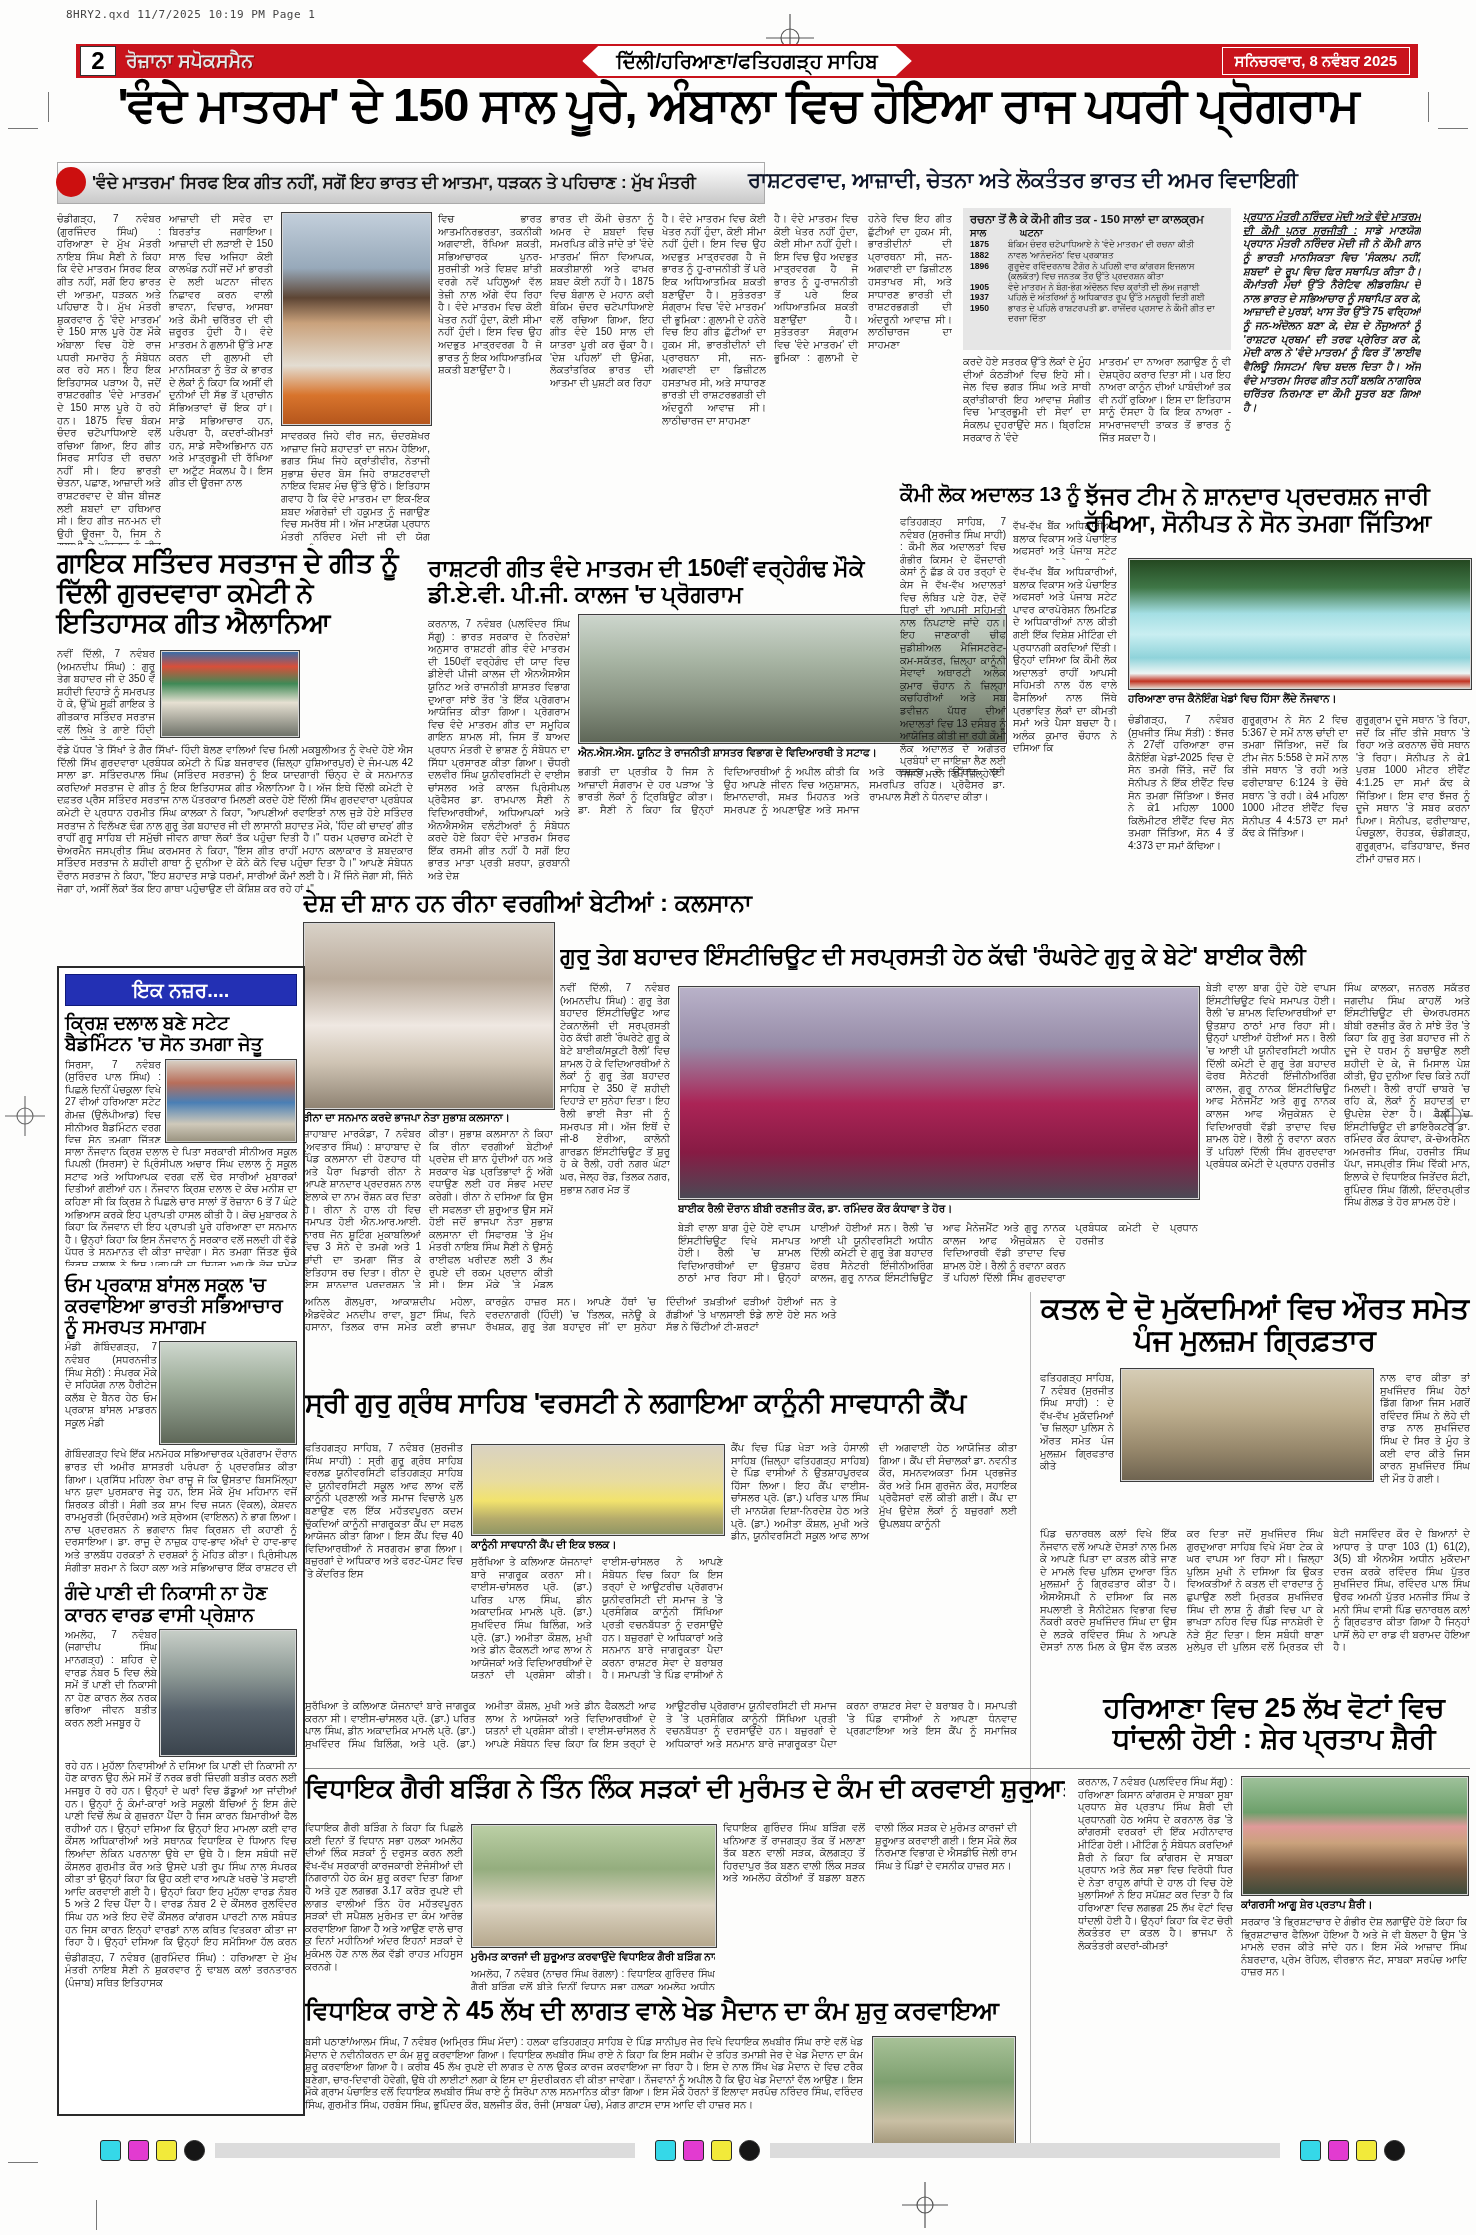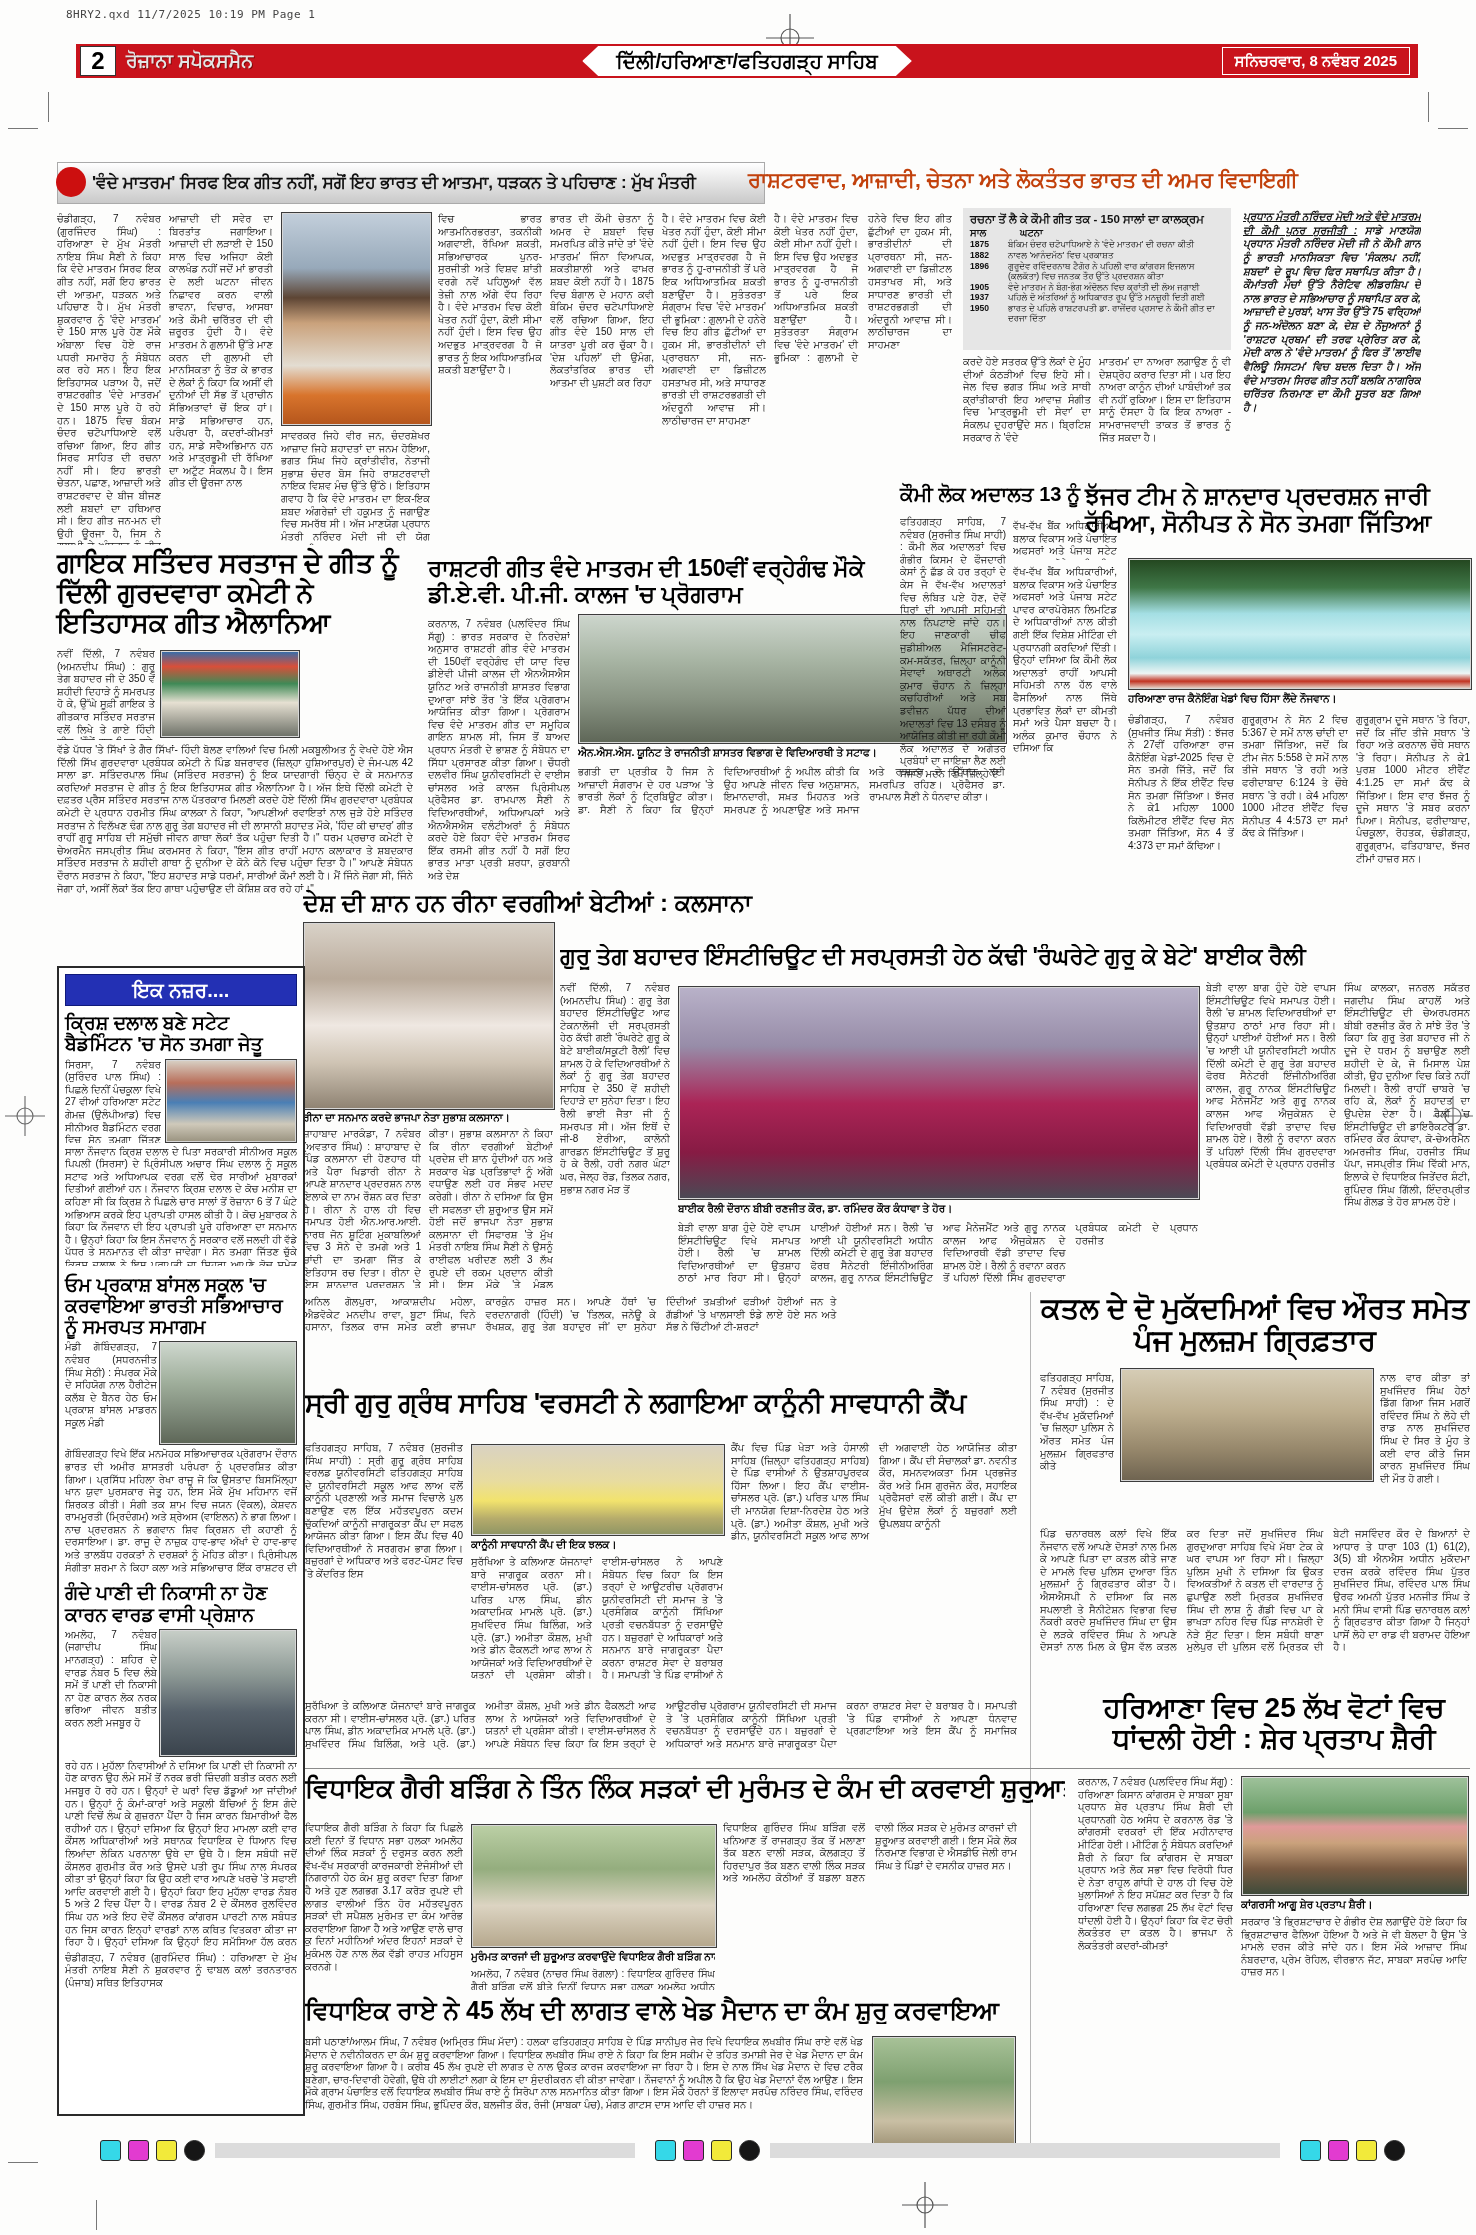--- a/index.html
+++ b/index.html
@@ -16,21 +16,21 @@
          font-weight:900;font-size:20px;height:30px;line-height:30px;padding:0 34px;
          clip-path:polygon(16px 0,calc(100% - 16px) 0,100% 50%,calc(100% - 16px) 100%,16px 100%,0 50%);}
   .dateband{position:absolute;right:8px;top:3px;border:1px solid #fff;color:#fff;font-weight:bold;
          font-size:15px;height:26px;line-height:26px;padding:0 12px;}
   
   .h-main{font-weight:900;font-size:47px;line-height:1.08;text-align:center;letter-spacing:-1px;color:#000;}
   .hl{font-weight:900;color:#000;line-height:1.12;}
   .kicker-left{background:linear-gradient(#ffffff,#c9c9c9);border:1px solid #aaa;display:flex;align-items:center;
          font-weight:bold;font-size:17px;padding-left:34px;}
   .reddot{position:absolute;left:-2px;top:4px;width:30px;height:30px;border-radius:50%;background:#cc0f0f;}
-  .kicker-right{font-weight:900;font-size:21px;color:#c2410c;}
+  .kicker-right{font-weight:900;font-size:21px;color:#0f172a;}
   
   .body{font-size:10px;line-height:1.26;text-align:justify;color:#141414;overflow:hidden;}
   .cols2{column-count:2;column-gap:10px;}
   .cols3{column-count:3;column-gap:10px;}
   .cols4{column-count:4;column-gap:10px;}
   .italicnote{font-style:italic;font-weight:bold;font-size:10.5px;line-height:1.3;text-align:justify;overflow:hidden;}
   .caption{font-weight:bold;font-size:11px;color:#000;overflow:hidden;white-space:nowrap;}
   
   .ph{border:1px solid #3c3c3c;box-shadow:0 0 0 1px #d7d7d7 inset;}
   .ph-cm{background:linear-gradient(180deg,#c3cfdb 0%,#97a9ba 26%,#5d4534 40%,#caa27c 52%,#e3ddd2 72%,#d8742c 86%,#b4551c 100%);}
@@ -90,20 +90,21 @@
     <line x1="1" y1="21" x2="41" y2="21" stroke="#666" stroke-width="1.1"></line>
   </svg>
 
   <div class="abs mast" style="left:76px;top:44px;width:1342px;height:34px;">
     <div class="pgnum">2</div>
     <div class="brand">ਰੋਜ਼ਾਨਾ ਸਪੋਕਸਮੈਨ</div>
     <div class="sectionband">ਦਿੱਲੀ/ਹਰਿਆਣਾ/ਫਤਿਹਗੜ੍ਹ ਸਾਹਿਬ</div>
     <div class="dateband">ਸਨਿਚਰਵਾਰ, 8 ਨਵੰਬਰ 2025</div>
   </div>
 
+  <div class="abs h-main" style="left:48px;top:80px;width:1380px;">'ਵੰਦੇ ਮਾਤਰਮ' ਦੇ 150 ਸਾਲ ਪੂਰੇ, ਅੰਬਾਲਾ ਵਿਚ ਹੋਇਆ ਰਾਜ ਪਧਰੀ ਪ੍ਰੋਗਰਾਮ</div>
 
   <div class="abs kicker-left" style="left:57px;top:162px;width:672px;height:40px;">
     <div class="reddot"></div>
     <span>'ਵੰਦੇ ਮਾਤਰਮ' ਸਿਰਫ ਇਕ ਗੀਤ ਨਹੀਂ, ਸਗੋਂ ਇਹ ਭਾਰਤ ਦੀ ਆਤਮਾ, ਧੜਕਨ ਤੇ ਪਹਿਚਾਣ : ਮੁੱਖ ਮੰਤਰੀ</span>
   </div>
   <div class="abs kicker-right" style="left:748px;top:168px;width:700px;">ਰਾਸ਼ਟਰਵਾਦ, ਆਜ਼ਾਦੀ, ਚੇਤਨਾ ਅਤੇ ਲੋਕਤੰਤਰ ਭਾਰਤ ਦੀ ਅਮਰ ਵਿਦਾਇਗੀ</div>
 
   <div class="abs body" style="left:57px;top:213px;width:104px;height:332px;">ਚੰਡੀਗੜ੍ਹ, 7 ਨਵੰਬਰ (ਗੁਰਜਿੰਦਰ ਸਿੰਘ) : ਹਰਿਆਣਾ ਦੇ ਮੁੱਖ ਮੰਤਰੀ ਨਾਇਬ ਸਿੰਘ ਸੈਣੀ ਨੇ ਕਿਹਾ ਕਿ ਵੰਦੇ ਮਾਤਰਮ ਸਿਰਫ ਇਕ ਗੀਤ ਨਹੀਂ, ਸਗੋਂ ਇਹ ਭਾਰਤ ਦੀ ਆਤਮਾ, ਧੜਕਨ ਅਤੇ ਪਹਿਚਾਣ ਹੈ। ਮੁੱਖ ਮੰਤਰੀ ਸ਼ੁਕਰਵਾਰ ਨੂੰ 'ਵੰਦੇ ਮਾਤਰਮ' ਦੇ 150 ਸਾਲ ਪੂਰੇ ਹੋਣ ਮੌਕੇ ਅੰਬਾਲਾ ਵਿਚ ਹੋਏ ਰਾਜ ਪਧਰੀ ਸਮਾਰੋਹ ਨੂੰ ਸੰਬੋਧਨ ਕਰ ਰਹੇ ਸਨ। ਇਹ ਇਕ ਇਤਿਹਾਸਕ ਪੜਾਅ ਹੈ, ਜਦੋਂ ਰਾਸ਼ਟਰਗੀਤ 'ਵੰਦੇ ਮਾਤਰਮ' ਦੇ 150 ਸਾਲ ਪੂਰੇ ਹੋ ਰਹੇ ਹਨ। 1875 ਵਿਚ ਬੰਕਮ ਚੰਦਰ ਚਟੋਪਾਧਿਆਏ ਵਲੋਂ ਰਚਿਆ ਗਿਆ, ਇਹ ਗੀਤ ਸਿਰਫ ਸਾਹਿਤ ਦੀ ਰਚਨਾ ਨਹੀਂ ਸੀ। ਇਹ ਭਾਰਤੀ ਚੇਤਨਾ, ਪਛਾਣ, ਆਜ਼ਾਦੀ ਅਤੇ ਰਾਸ਼ਟਰਵਾਦ ਦੇ ਬੀਜ ਬੀਜਣ ਲਈ ਸ਼ਬਦਾਂ ਦਾ ਹਥਿਆਰ ਸੀ। ਇਹ ਗੀਤ ਜਨ-ਮਨ ਦੀ ਉਹੀ ਊਰਜਾ ਹੈ, ਜਿਸ ਨੇ ਗੁਲਾਮੀ ਦੇ ਅੰਧਕਾਰ ਨੂੰ ਚੀਰ ਦਿਤਾ,</div>
   <div class="abs body" style="left:169px;top:213px;width:104px;height:332px;">ਆਜ਼ਾਦੀ ਦੀ ਸਵੇਰ ਦਾ ਬਿਰਤਾਂਤ ਜਗਾਇਆ। ਆਜ਼ਾਦੀ ਦੀ ਲੜਾਈ ਦੇ 150 ਸਾਲ ਵਿਚ ਅਜਿਹਾ ਕੋਈ ਕਾਲਖੰਡ ਨਹੀਂ ਜਦੋਂ ਮਾਂ ਭਾਰਤੀ ਦੇ ਲਈ ਘਟਨਾ ਜੀਵਨ ਨਿਛਾਵਰ ਕਰਨ ਵਾਲੀ ਭਾਵਨਾ, ਵਿਚਾਰ, ਆਸਥਾ ਅਤੇ ਕੌਮੀ ਚਰਿੱਤਰ ਦੀ ਵੀ ਜ਼ਰੂਰਤ ਹੁੰਦੀ ਹੈ। ਵੰਦੇ ਮਾਤਰਮ ਨੇ ਗੁਲਾਮੀ ਉੱਤੇ ਮਾਣ ਕਰਨ ਦੀ ਗੁਲਾਮੀ ਦੀ ਮਾਨਸਿਕਤਾ ਨੂੰ ਤੋੜ ਕੇ ਭਾਰਤ ਦੇ ਲੋਕਾਂ ਨੂੰ ਕਿਹਾ ਕਿ ਅਸੀਂ ਵੀ ਦੁਨੀਆਂ ਦੀ ਸੱਭ ਤੋਂ ਪ੍ਰਾਚੀਨ ਸੱਭਿਅਤਾਵਾਂ ਚੋਂ ਇਕ ਹਾਂ। ਸਾਡੇ ਸਭਿਆਚਾਰ ਹਨ, ਪਰੰਪਰਾ ਹੈ, ਕਦਰਾਂ-ਕੀਮਤਾਂ ਹਨ, ਸਾਡੇ ਸਵੈਅਭਿਮਾਨ ਹਨ ਅਤੇ ਮਾਤ੍ਰਭੂਮੀ ਦੀ ਰੱਖਿਆ ਦਾ ਅਟੁੱਟ ਸੰਕਲਪ ਹੈ। ਇਸ ਗੀਤ ਦੀ ਊਰਜਾ ਨਾਲ</div>
   <div class="abs ph ph-cm" style="left:281px;top:212px;width:149px;height:212px;"></div>

